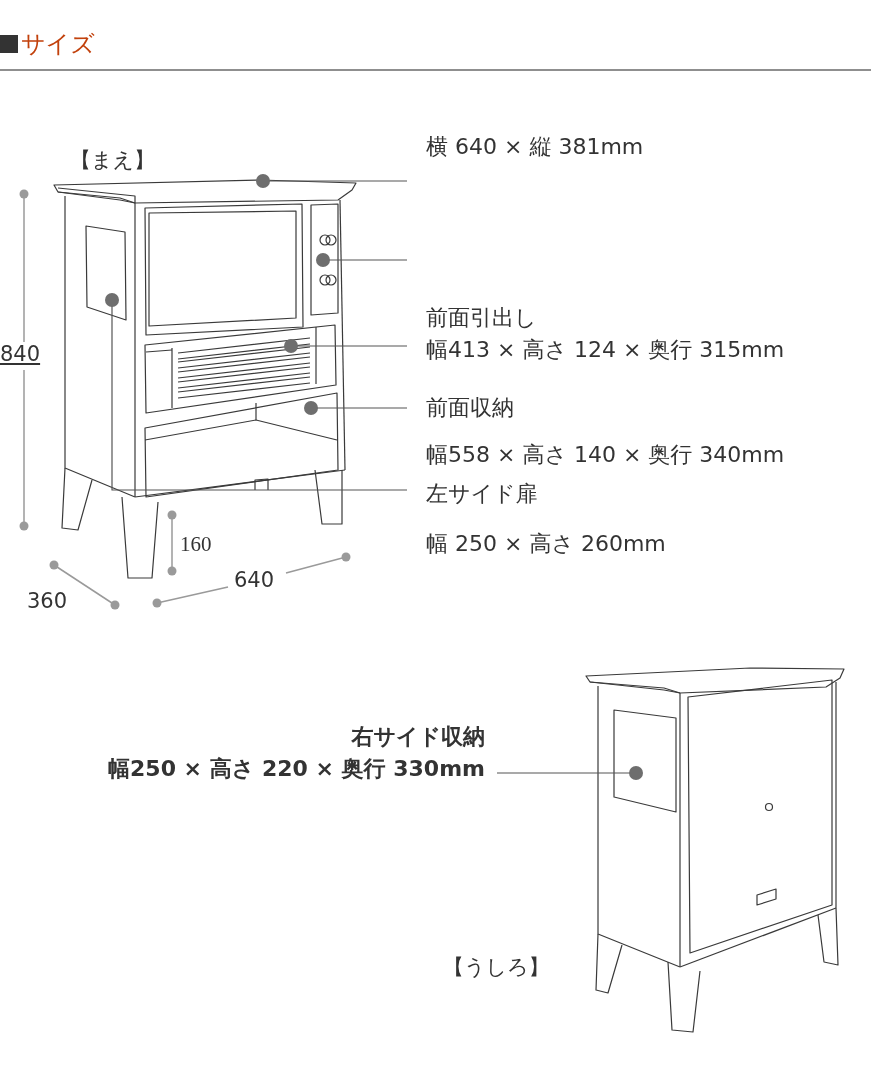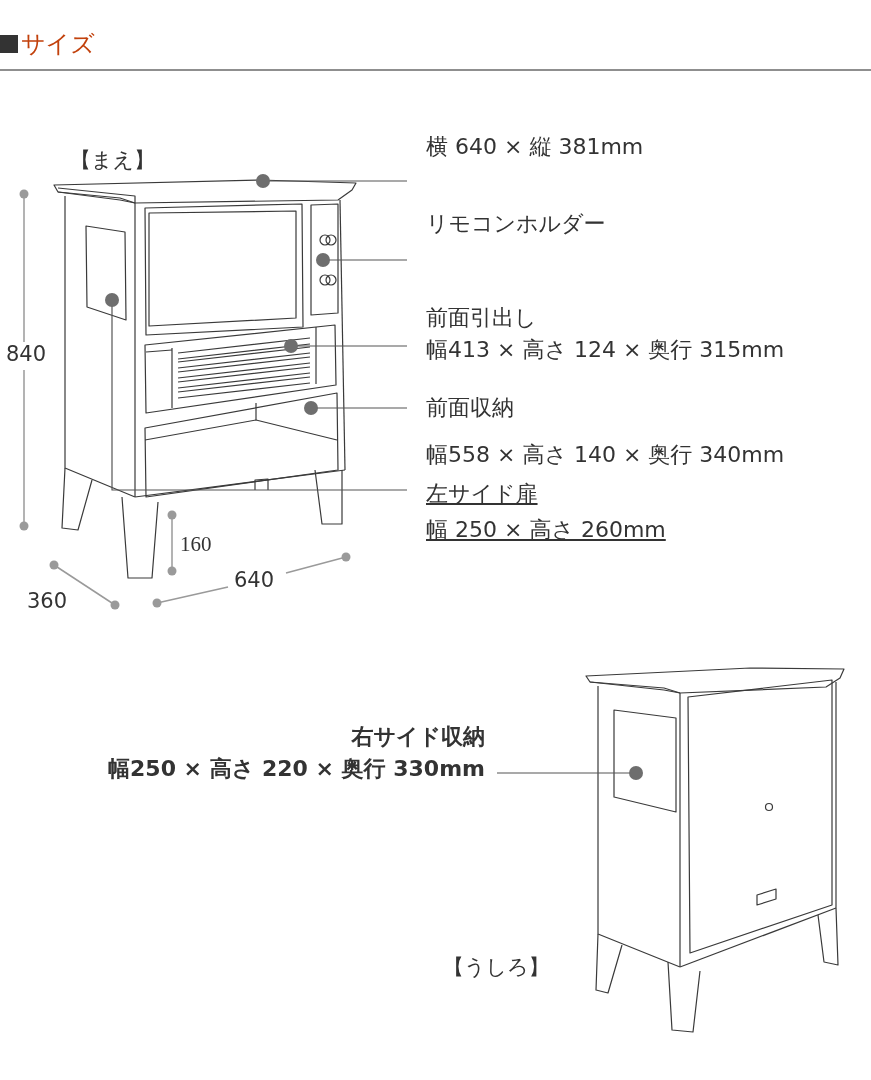--- a/index.html
+++ b/index.html
@@ -125,40 +125,39 @@
     <circle cx="54" cy="565" r="4.5"></circle>
     <circle cx="115" cy="605" r="4.5"></circle>
     <circle cx="157" cy="603" r="4.5"></circle>
     <circle cx="346" cy="557" r="4.5"></circle>
   </g>
 </svg>
 
 <div class="abs view-label" style="left:70px; top:118px;margin-top:28px;">【まえ】</div>
 <div class="abs view-label" style="left:443px; top:953px;">【うしろ】</div>
 
-<div class="abs dim-label" style="left:6px; top:342px;">840</div>
+<div class="abs dim-label" style="left:0; top:342px;text-decoration:underline;">840</div>
 <div class="abs dim-label" style="left:180px; top:532px;font-family:Liberation Serif, serif;">160</div>
 <div class="abs dim-label" style="left:234px; top:568px;">640</div>
 <div class="abs dim-label" style="left:27px; top:589px;">360</div>
 
 <div class="abs" style="left:426px; top:130px;">
   <div class="spec-dims" style="margin-top:2px;">横 640 × 縦 381mm</div>
 </div>
 <div class="abs" style="left:426px; top:209px;">
-  <div class="spec-name">リモコンホルダー</div>
 </div>
 <div class="abs" style="left:426px; top:303px;">
   <div class="spec-name">前面引出し</div>
   <div class="spec-dims" style="margin-top:2px;">幅413 × 高さ 124 × 奥行 315mm</div>
 </div>
 <div class="abs" style="left:426px; top:393px;">
   <div class="spec-name">前面収納</div>
   <div class="spec-dims" style="margin-top:17px;">幅558 × 高さ 140 × 奥行 340mm</div>
 </div>
-<div class="abs" style="left:426px; top:479px;text-decoration:underline;">
+<div class="abs" style="left:426px; top:479px;">
   <div class="spec-name">左サイド扉</div>
-  <div class="spec-dims" style="margin-top:6px;">幅 250 × 高さ 260mm</div>
+  <div class="spec-dims" style="margin-top:20px;">幅 250 × 高さ 260mm</div>
 </div>
 
 <div class="abs" style="right:386px; top:722px; text-align:right;font-weight:bold;">
   <div class="spec-name">右サイド収納</div>
   <div class="spec-dims" style="margin-top:2px;">幅250 × 高さ 220 × 奥行 330mm</div>
 </div>
 
 </body></html>

